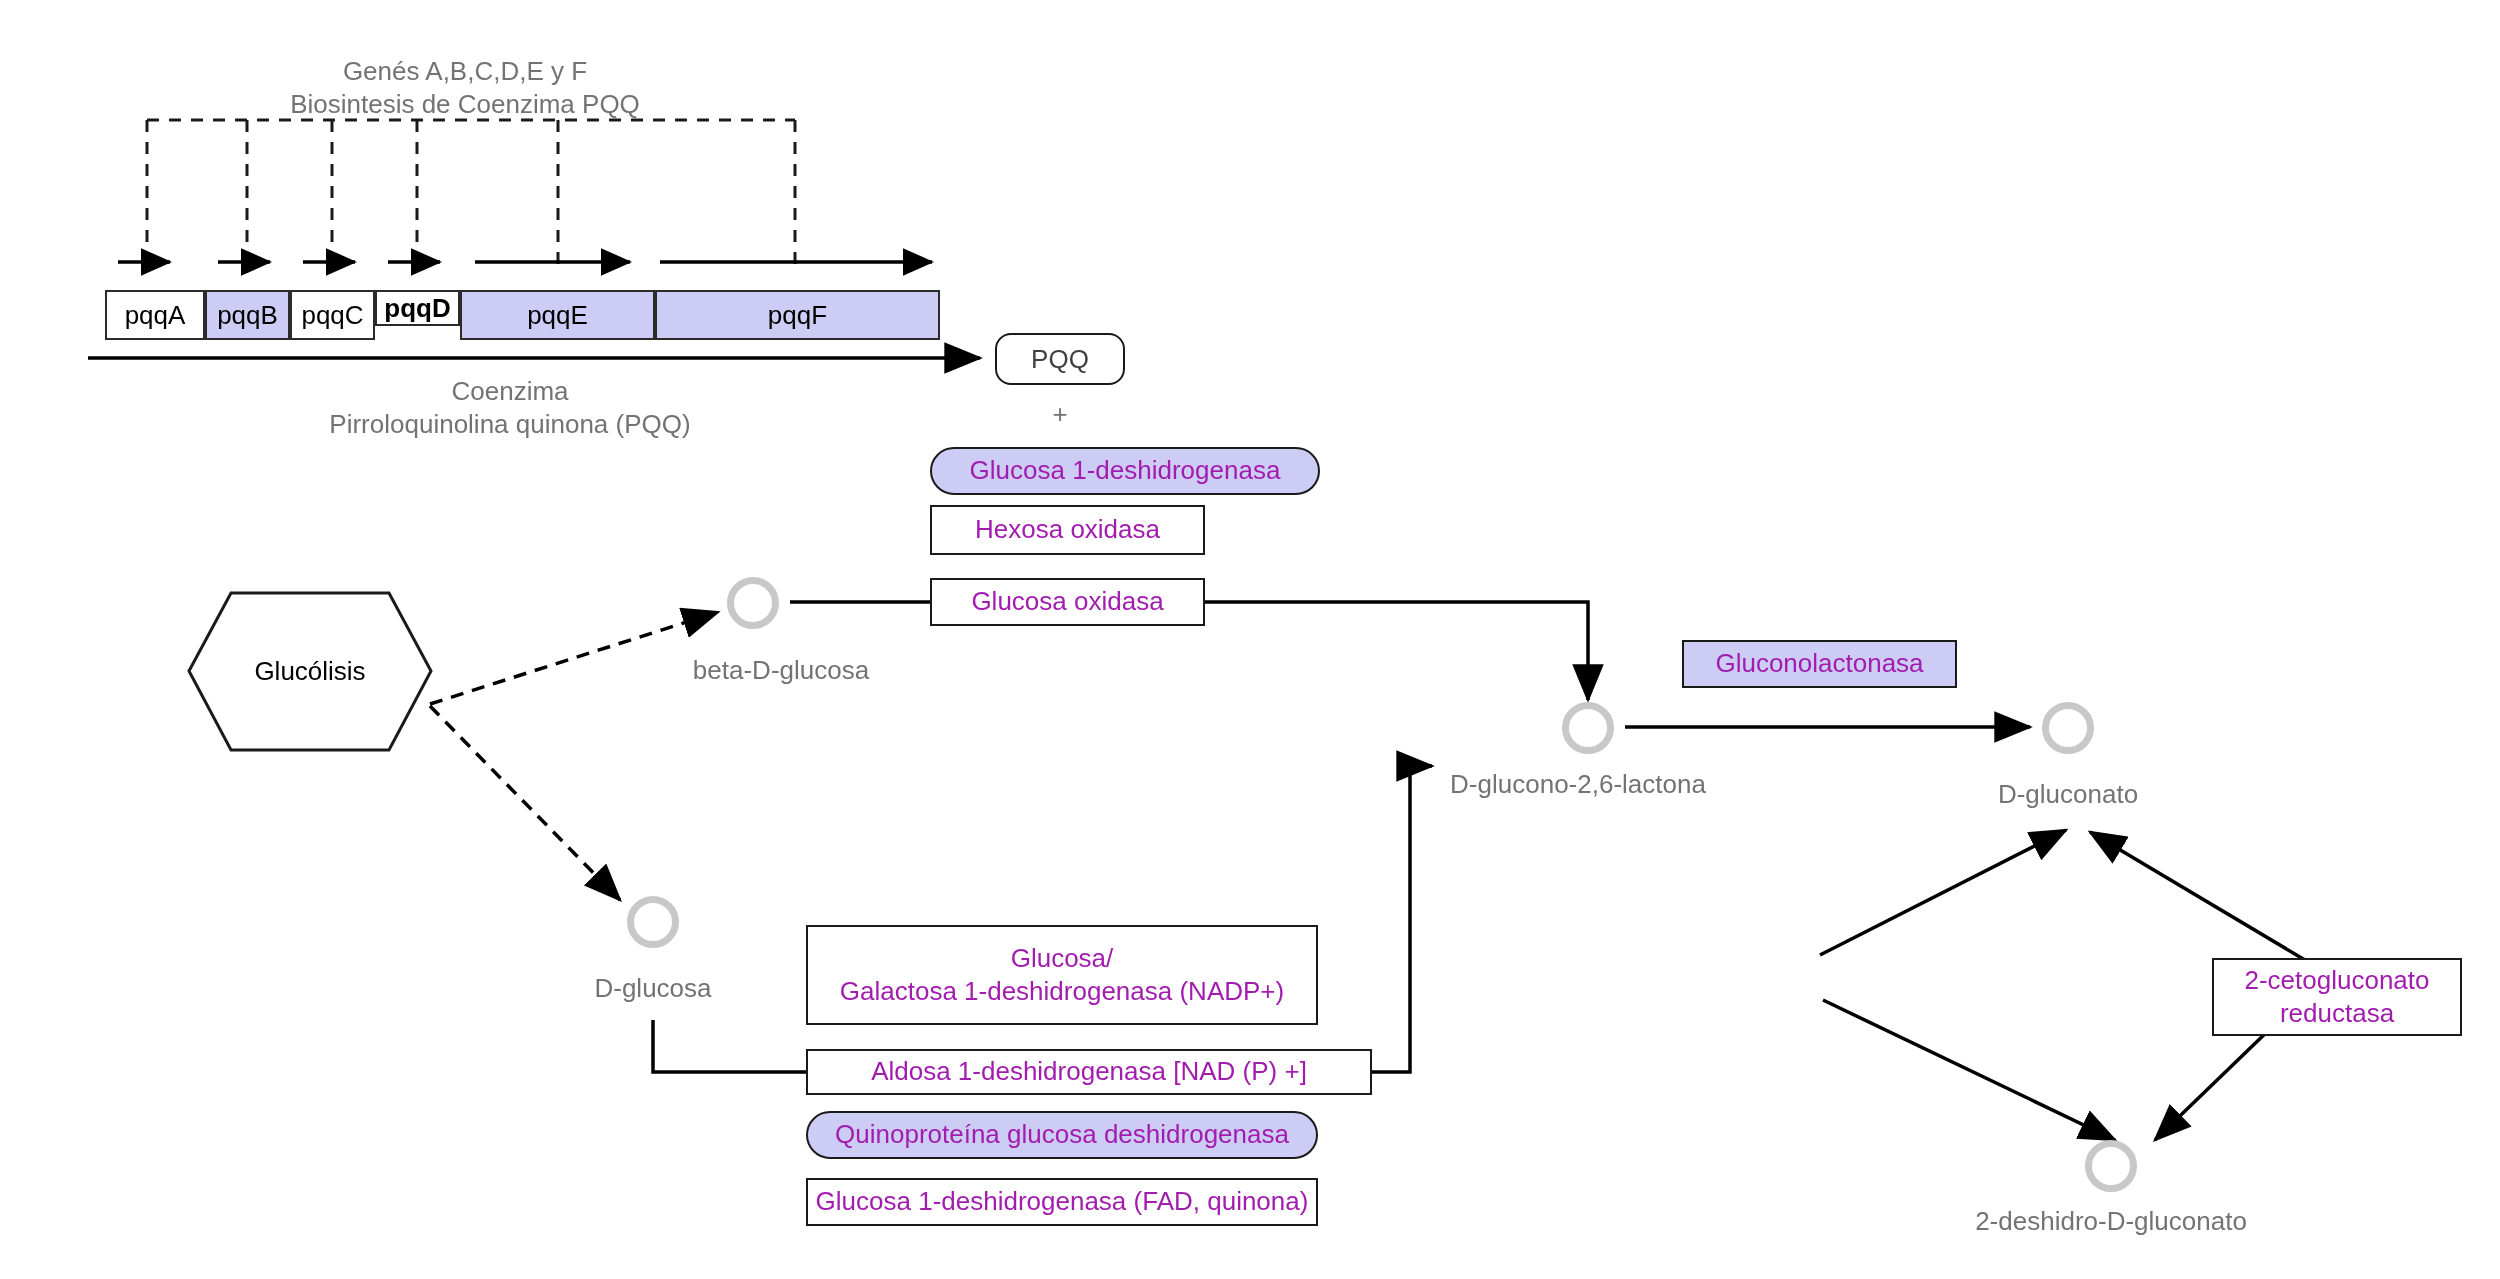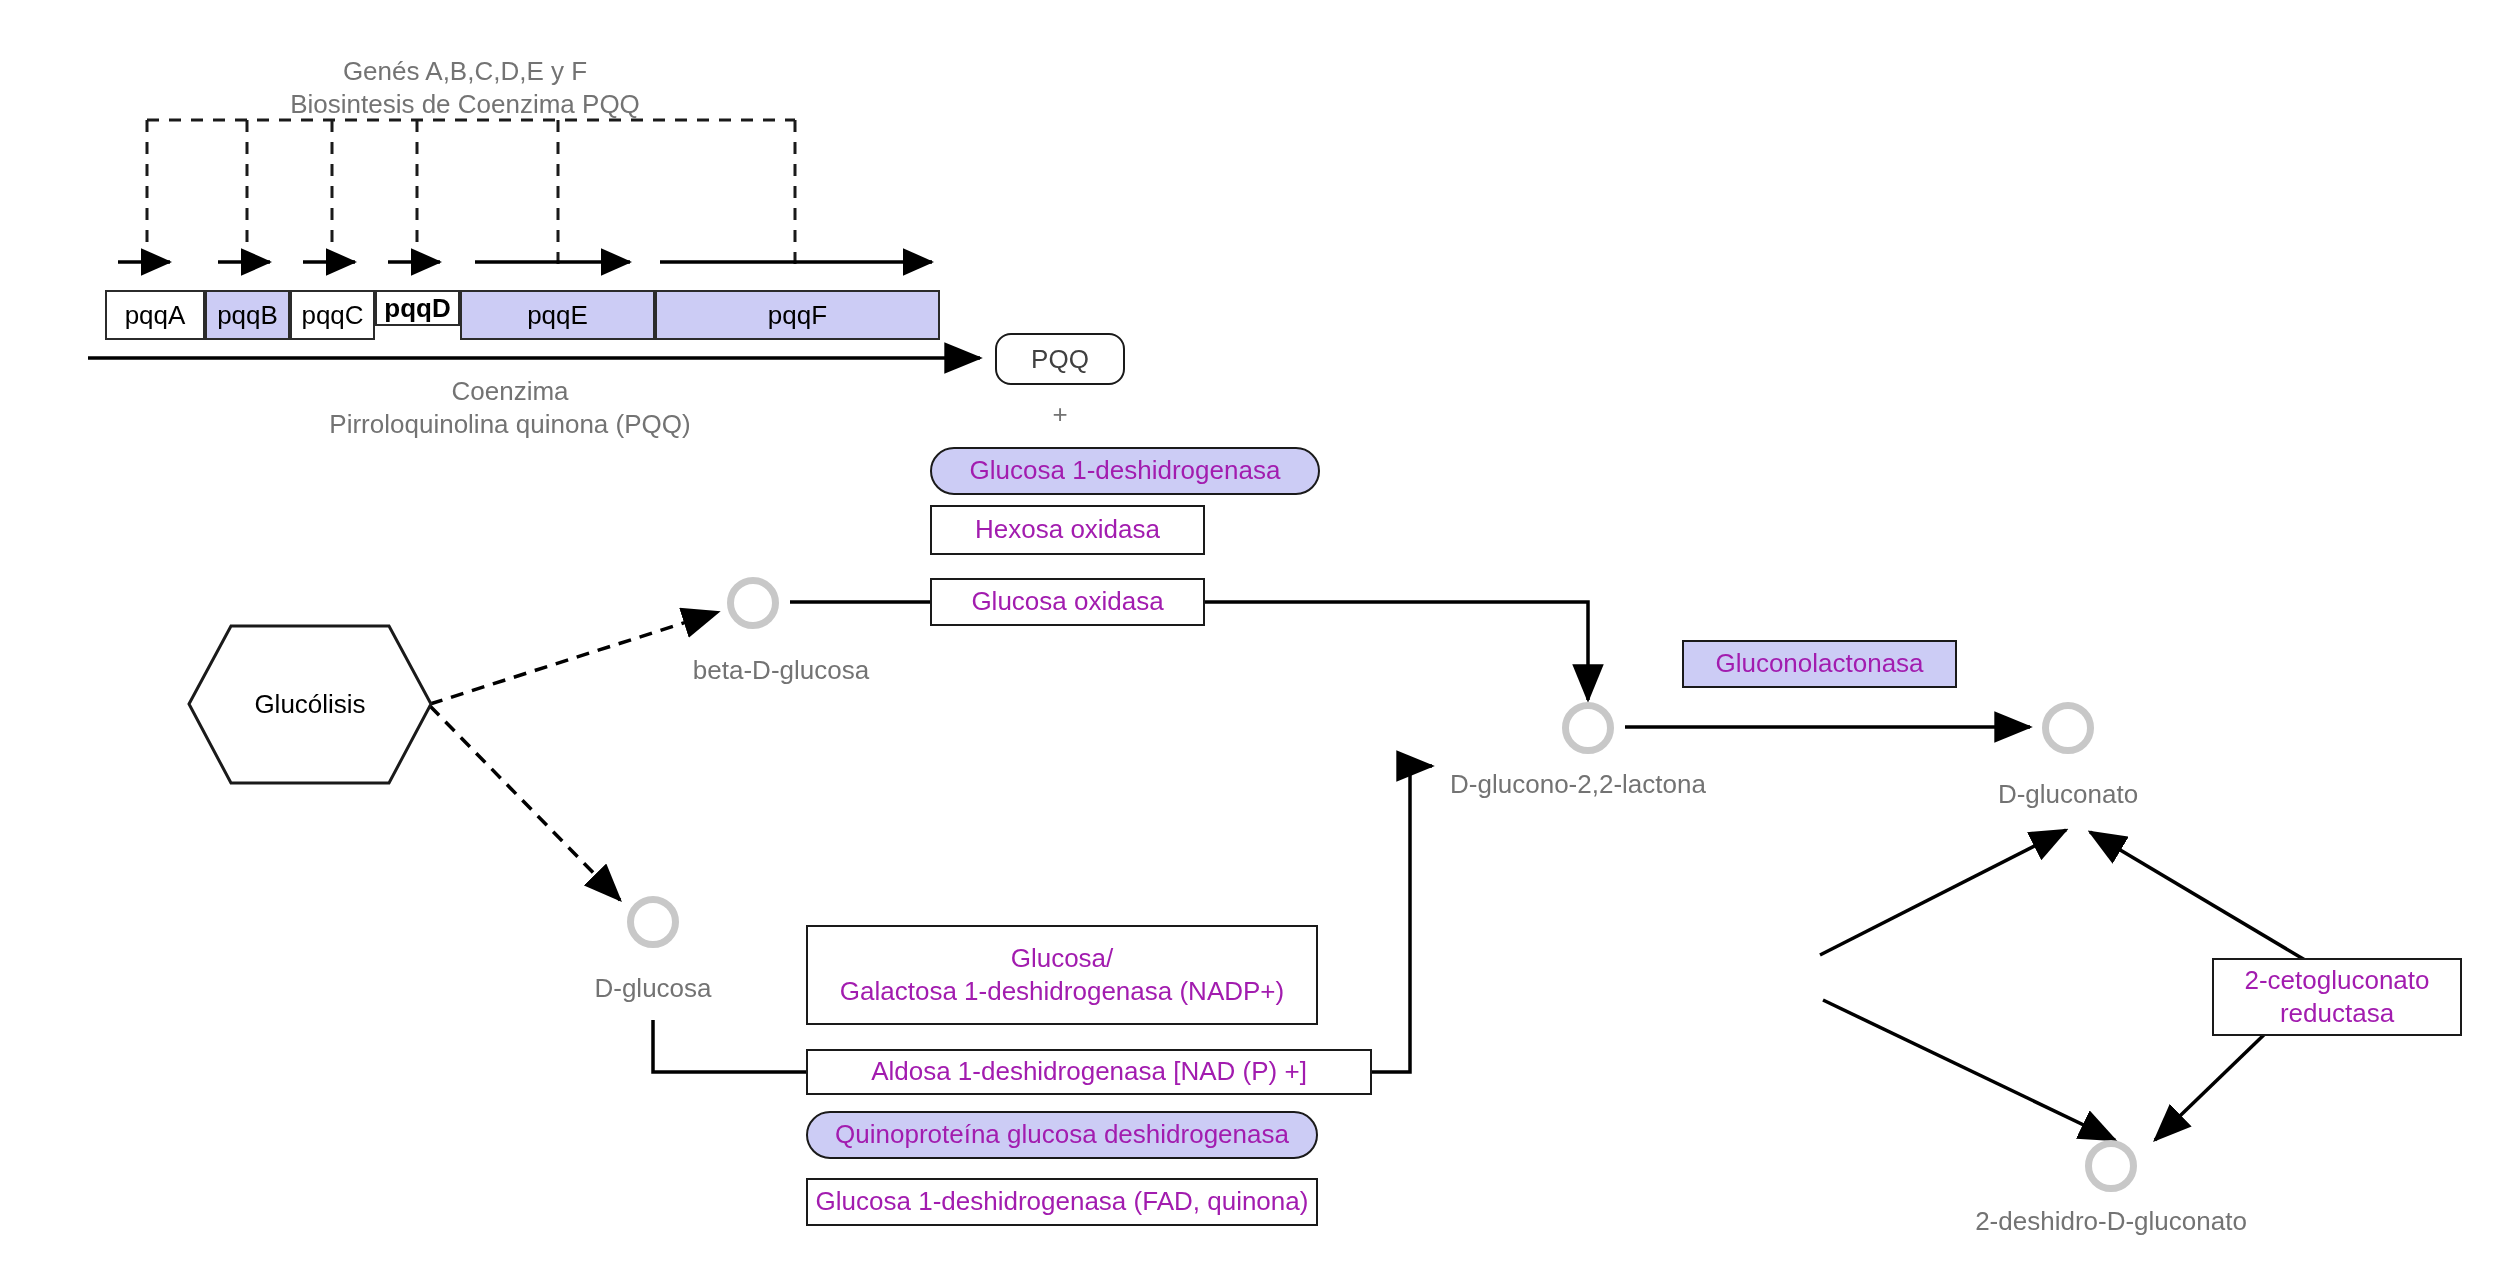--- a/index.html
+++ b/index.html
@@ -234,35 +234,35 @@
   </div>
   <div class="enz" style="left:806px; top:1178px; width:512px; height:48px;">
     <span>Glucosa 1-deshidrogenasa (FAD, quinona)</span>
   </div>
 
   <div class="enz" style="left:2212px; top:958px; width:250px; height:78px;">
     <span>2-cetogluconato
 reductasa</span>
   </div>
 
-  <div class="hexwrap" style="left:185px; top:622px; width:250px; height:165px;text-align:center;">
+  <div class="hexwrap" style="left:185px; top:589px; width:250px; height:165px;text-align:center;">
     <svg width="250" height="165" viewBox="0 0 250 165">
       <polygon points="4,82 46,4 204,4 246,82 204,161 46,161" fill="#ffffff" stroke="#1a1a1a" stroke-width="3"></polygon>
     </svg>
     <div class="hexlabel">Glucólisis</div>
   </div>
 
   <div class="circ" style="left:727px; top:577px; width:52px; height:52px;"></div>
   <div class="lbl center" style="left:781px; top:654px; width:300px;">beta-D-glucosa</div>
 
   <div class="circ" style="left:627px; top:896px; width:52px; height:52px;"></div>
   <div class="lbl center" style="left:653px; top:972px; width:300px;">D-glucosa</div>
 
   <div class="circ" style="left:1562px; top:702px; width:52px; height:52px;"></div>
-  <div class="lbl center" style="left:1578px; top:768px; width:400px;">D-glucono-2,2-lactona</div>
+  <div class="lbl center" style="left:1578px; top:768px; width:400px;">D-glucono-2,6-lactona</div>
 
   <div class="circ" style="left:2042px; top:702px; width:52px; height:52px;"></div>
   <div class="lbl center" style="left:2068px; top:778px; width:320px;">D-gluconato</div>
 
   <div class="circ" style="left:2085px; top:1140px; width:52px; height:52px;"></div>
   <div class="lbl center" style="left:2111px; top:1205px; width:440px;">2-deshidro-D-gluconato</div>
 
 </div>
 
 </body></html>

